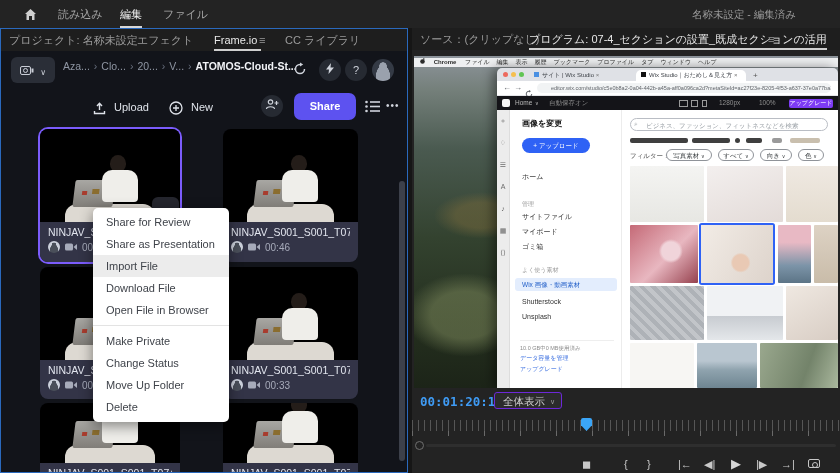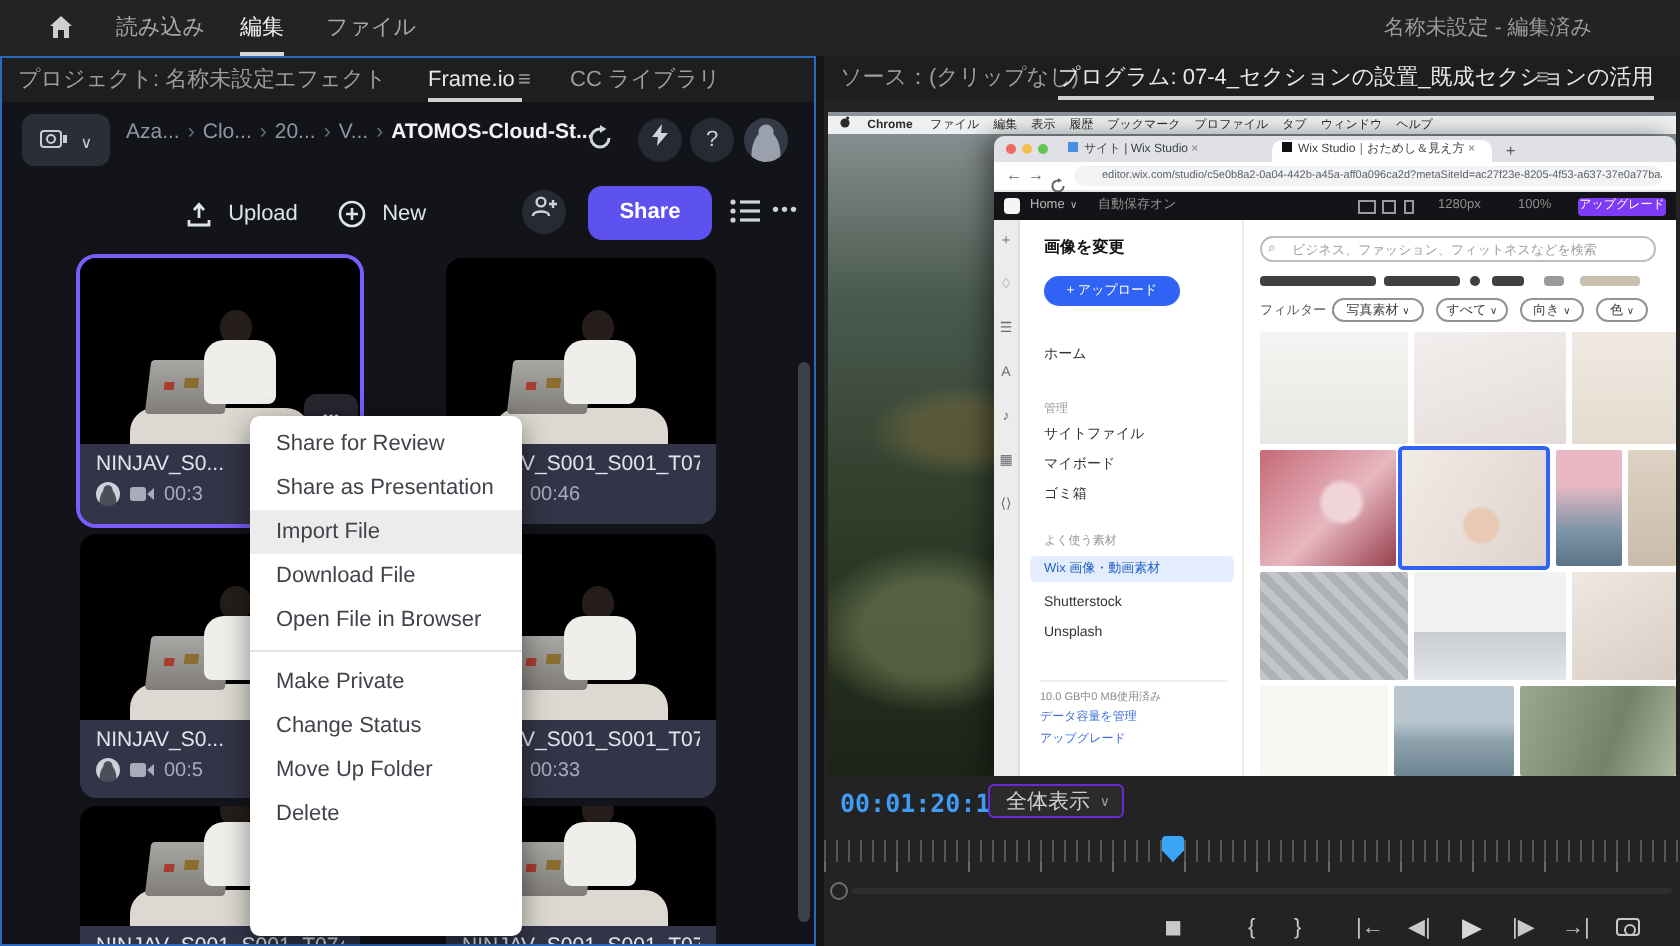--- a/index.html
+++ b/index.html
@@ -57,22 +57,22 @@
   .head{position:absolute;bottom:50px;left:50%;width:16px;height:17px;background:#241d19;border-radius:50% 50% 45% 45%;}
   .laptop{position:absolute;bottom:15px;left:24%;width:40px;height:27px;border-radius:2px;
           background:linear-gradient(#a8a7a3,#807d78);transform:skewX(-7deg);}
   .stick1{position:absolute;width:5px;height:4px;background:#a83c2e;left:20%;top:40%;}
   .stick2{position:absolute;width:7px;height:5px;background:#8a6d2f;left:45%;top:35%;}
   .more-btn{position:absolute;left:112px;top:68px;width:27px;height:24px;border-radius:6px;
             background:rgba(43,45,54,.85);color:#d2d5dd;text-align:center;line-height:24px;}
   #fio-scrollbar{left:398px;top:130px;width:6px;height:280px;border-radius:3px;background:#3c404a;}
 
   
-  #ctx-menu{left:93px;top:208px;width:136px;height:260px;background:#ffffff;border-radius:5px;
-            box-shadow:0 4px 14px rgba(0,0,0,.45);z-index:50;padding-top:3px;box-sizing:border-box;margin-left:32px;}
+  #ctx-menu{left:93px;top:208px;width:136px;height:214px;background:#ffffff;border-radius:5px;
+            box-shadow:0 4px 14px rgba(0,0,0,.45);z-index:50;padding-top:3px;box-sizing:border-box;}
   .mi{height:22px;line-height:22px;padding-left:13px;font-size:11px;color:#3f434a;white-space:nowrap;}
   .mi.hl{background:#ececec;}
   .mdiv{height:1px;background:#e3e3e3;margin:4px 0;}
 
   
   #video{left:2px;top:28px;width:424px;height:332px;overflow:hidden;background:
      radial-gradient(ellipse at 12% 78%, rgba(122,134,90,.55) 0 34px, transparent 60px),
      radial-gradient(ellipse at 16% 48%, rgba(120,106,60,.5) 0 26px, transparent 48px),
      linear-gradient(180deg,#8d949b 0%,#75807b 10%,#4a5a50 28%,#33422f 55%,#25301f 80%,#1c2418 100%);}
   #mac-menubar{left:0;top:2px;width:424px;height:9px;background:rgba(244,245,246,.94);

